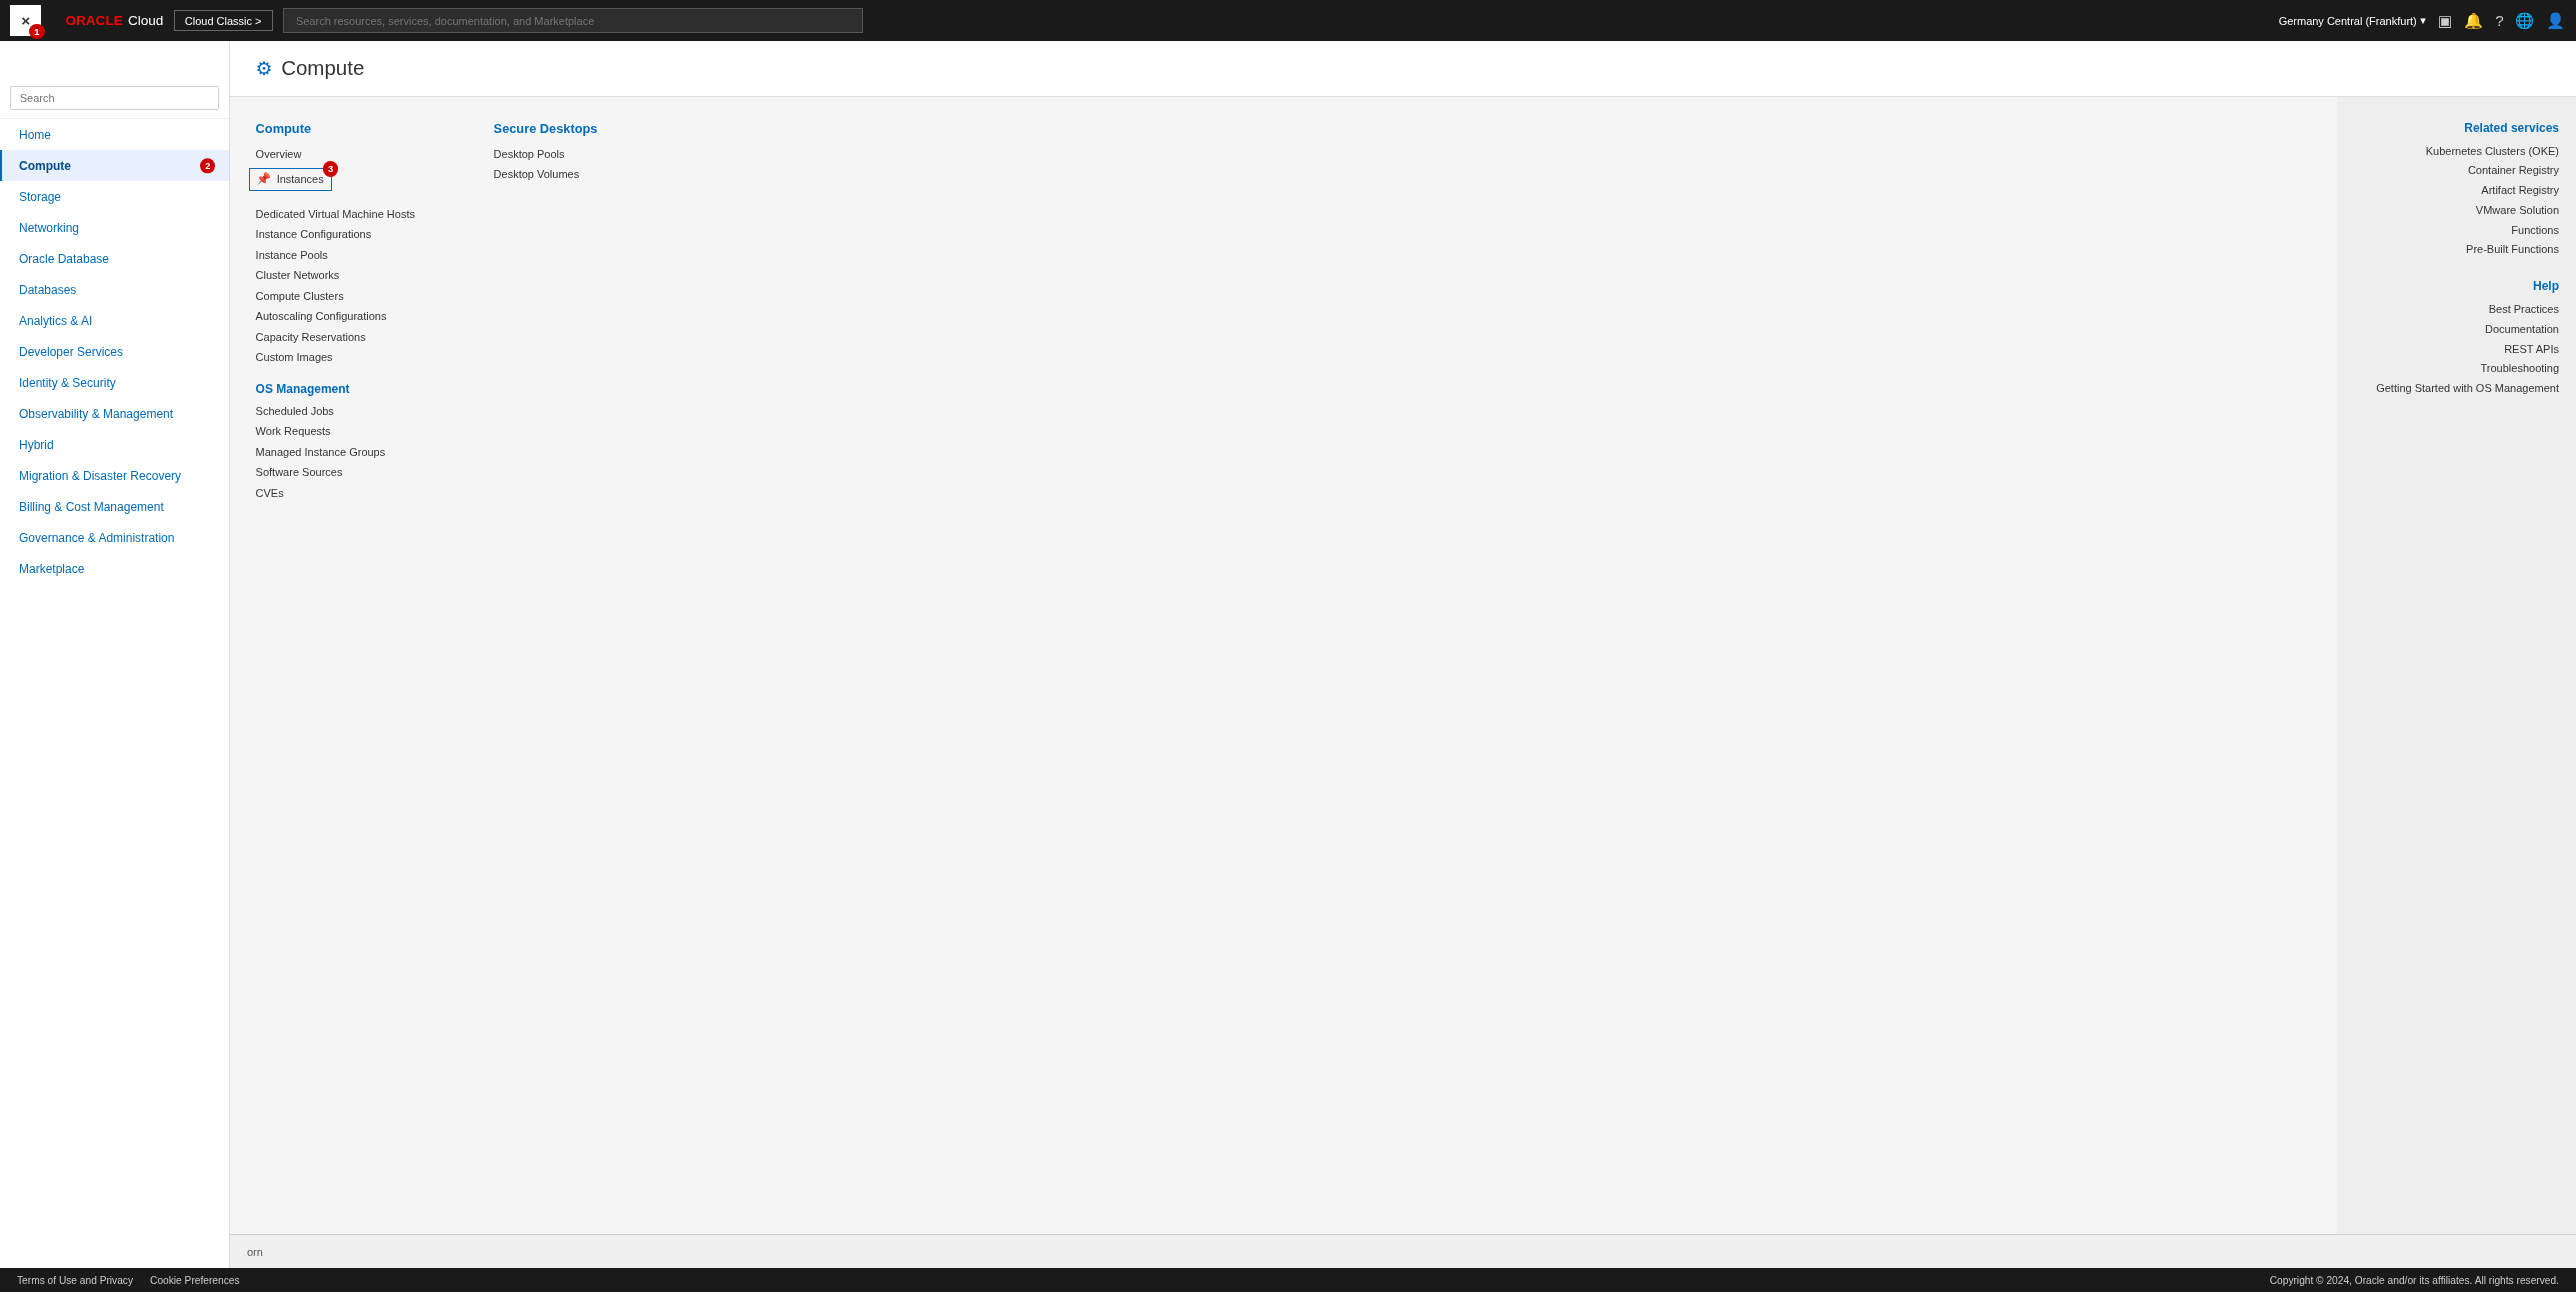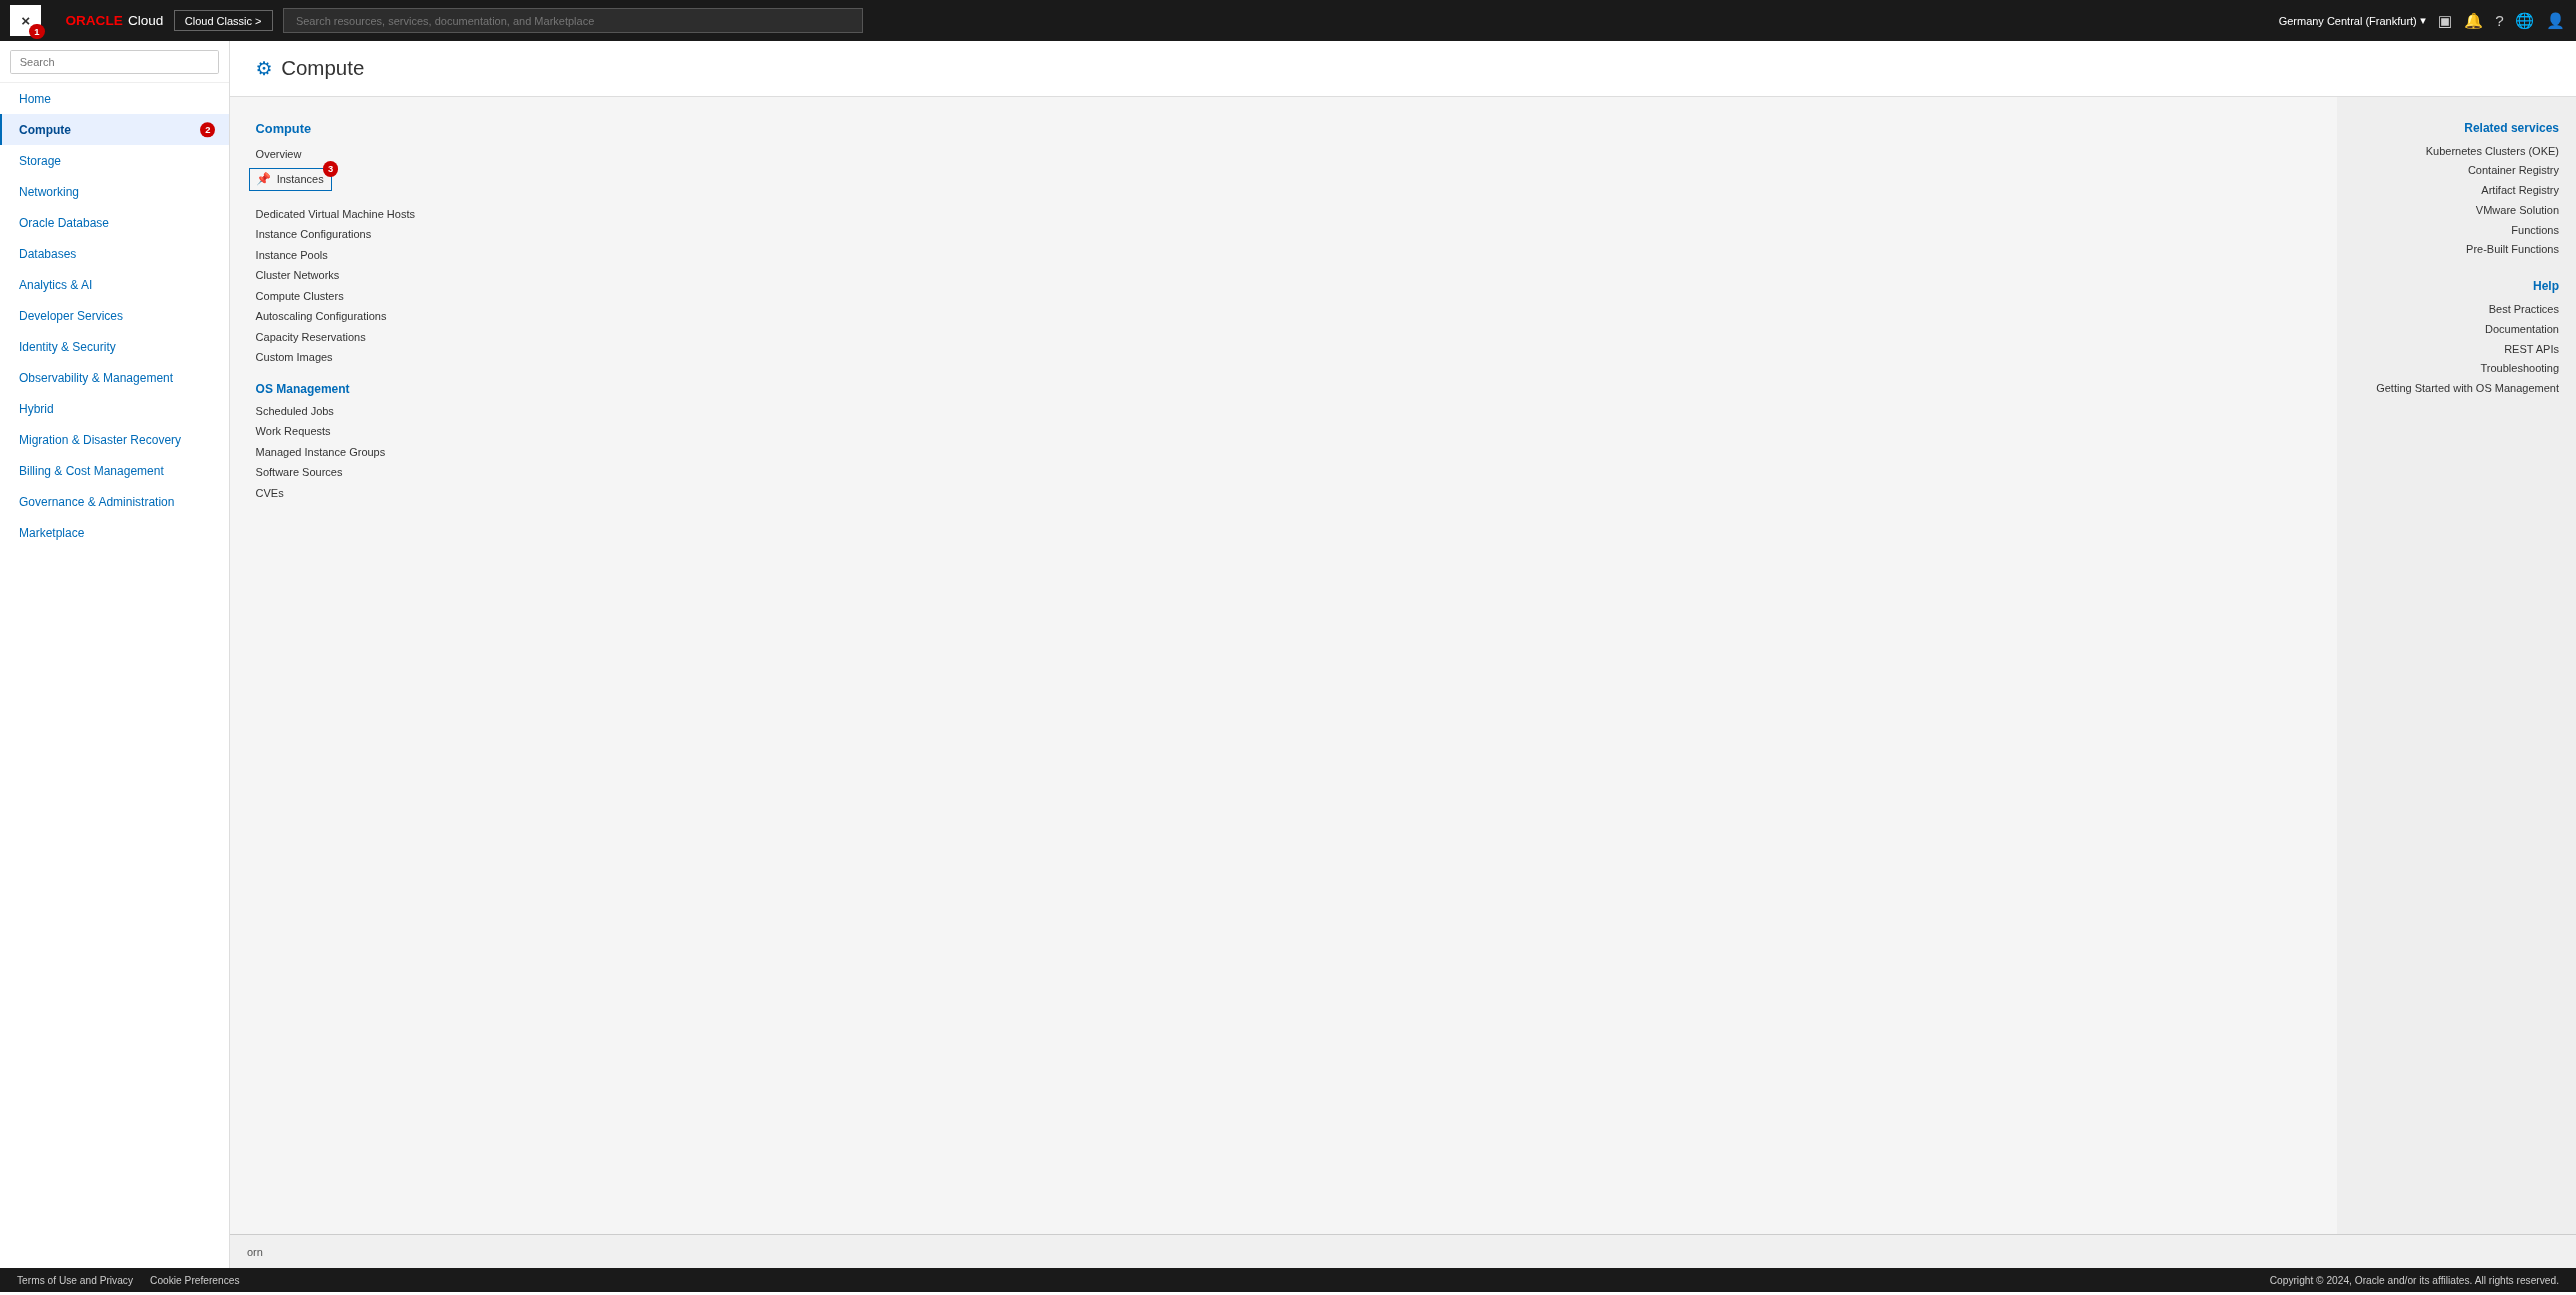--- a/index.html
+++ b/index.html
@@ -70,20 +70,21 @@
     .sidebar {
       width: 230px;
       background: #fff;
       border-right: 0.9px solid #ddd;
       flex-shrink: 0;
       overflow-y: auto;
     }
     .sidebar-search {
       padding: 8.5px 10.2px;
       border-bottom: 0.9px solid #eee;
+      margin-top: 36px;
     }
     .sidebar-search input {
       width: 100%;
       padding: 5.1px 8.5px;
       border: 0.9px solid #ccc;
       border-radius: 1.7px;
       font-size: 11px;
       background: #fff;
     }
     .sidebar-item {
@@ -350,20 +351,25 @@
           <a class="section-link">Custom Images</a>
 
           <div class="subsection-title">OS Management</div>
           <a class="section-link">Scheduled Jobs</a>
           <a class="section-link">Work Requests</a>
           <a class="section-link">Managed Instance Groups</a>
           <a class="section-link">Software Sources</a>
           <a class="section-link">CVEs</a>
         </div>
 
+        <div class="section">
+          <div class="section-title">Secure Desktops</div>
+          <a class="section-link">Desktop Pools</a>
+          <a class="section-link">Desktop Volumes</a>
+        </div>
 
       </div>
 
       <div class="right-panel">
         <div class="right-panel-title">Related services</div>
         <a class="right-panel-link">Kubernetes Clusters (OKE)</a>
         <a class="right-panel-link">Container Registry</a>
         <a class="right-panel-link">Artifact Registry</a>
         <a class="right-panel-link">VMware Solution</a>
         <a class="right-panel-link">Functions</a>

